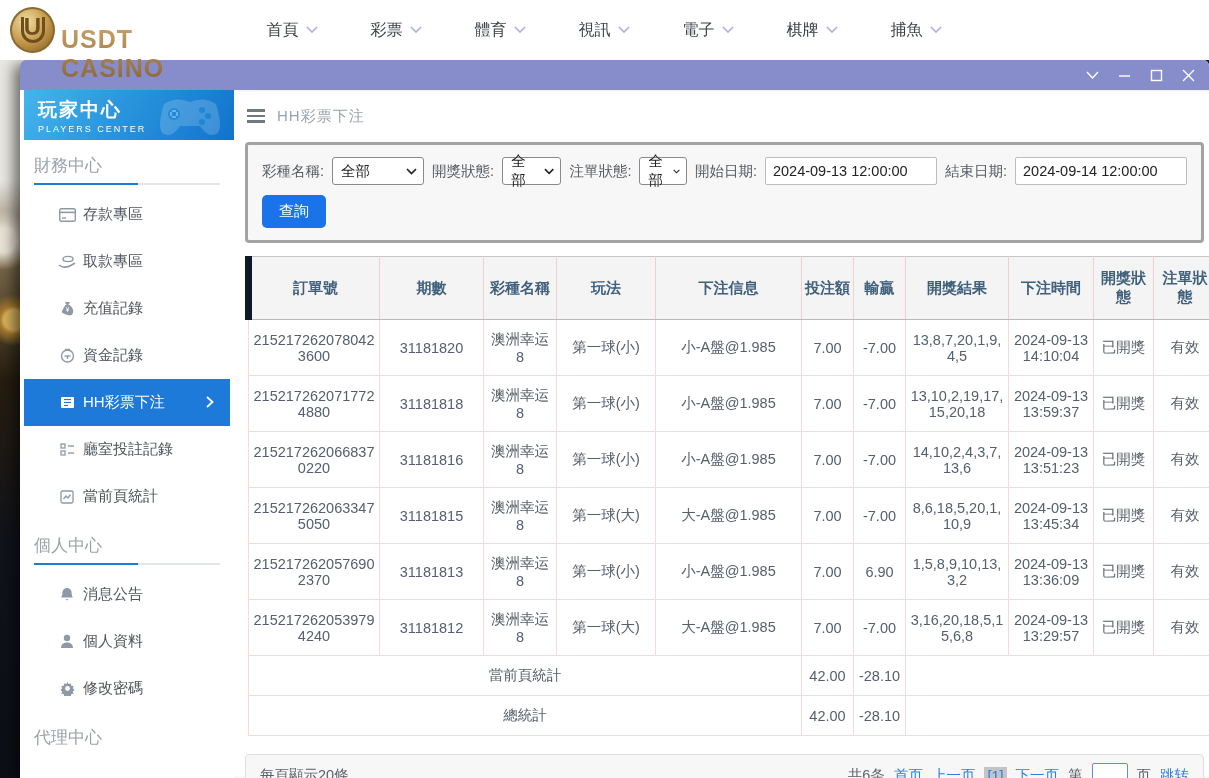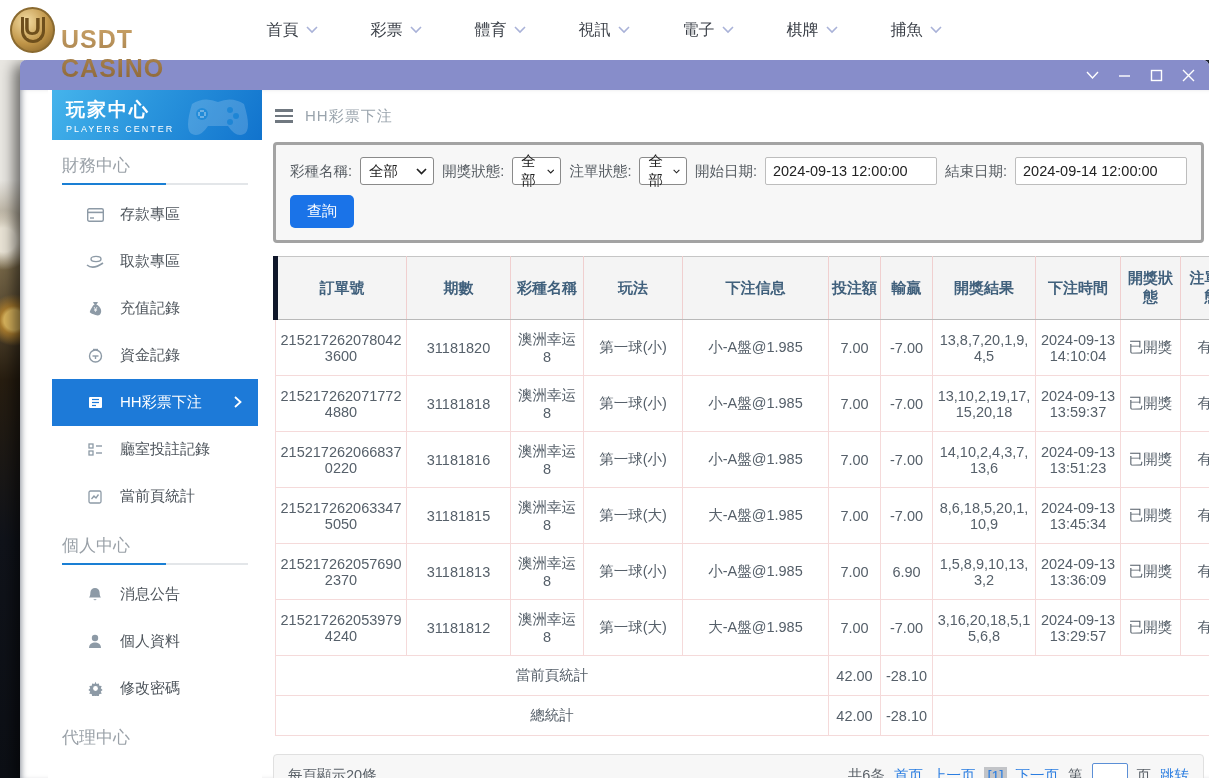--- a/index.html
+++ b/index.html
@@ -39,32 +39,32 @@
     box-shadow:-6px 4px 14px rgba(0,0,0,.55); background:#fff;
     border-radius:6px 6px 0 0; z-index:2; }
   .titlebar { height:30px; background:#878dca; border-radius:6px 6px 0 0;
     display:flex; align-items:center; justify-content:flex-end; gap:14px; padding-right:12px; }
   .win-btn { width:18px; height:18px; display:flex; align-items:center; justify-content:center;
     color:#fff; cursor:pointer; }
   .modal-body { display:flex; height:688px; background:#fff;
     box-shadow:inset 5px 0 6px -4px rgba(10,20,40,.5); }
 
   
-  .sidebar { width:214px; padding:0 0 0 4px; background:#fff; overflow:hidden;margin-left:28px; }
+  .sidebar { width:214px; padding:0 0 0 4px; background:#fff; overflow:hidden; }
   .sidebar-header { margin:0; width:210px; height:50px; position:relative; color:#fff;
     background:linear-gradient(120deg,#45b4ec 0%,#2a95dd 45%,#1173cd 100%);
     padding:7px 0 0 14px; overflow:hidden; }
   .sidebar-header .t1 { font-size:19px; font-weight:bold; letter-spacing:2px; }
   .sidebar-header .t2 { font-size:9px; letter-spacing:2px; margin-top:1px; }
   .gamepad { position:absolute; right:10px; top:4px; opacity:.35; }
   .section-title { font-size:17px; color:#9aa1a8; padding:14px 0 6px 10px; }
   .rule { height:2px; background:#e3e6e9; width:186px; margin-left:10px; position:relative; }
   .rule span { position:absolute; left:0; top:0; height:2px; width:104px; background:#1a7fd4; display:block; }
   .side-list { list-style:none; padding-top:6px; }
-  .side-item { display:flex; align-items:center; gap:16px; height:47px; padding-left:34px;
+  .side-item { display:flex; align-items:center; gap:7px; height:47px; padding-left:34px;
     font-size:15px; color:#4e555c; cursor:pointer; position:relative; }
   .side-item .ic { color:#8d9aa6; display:flex; width:18px; justify-content:center; }
   .side-item.active { background:#1d7ad8; color:#fff; width:206px; }
   .side-item.active .ic { color:#fff; }
   .side-item .chev { position:absolute; right:16px; color:#fff; }
 
   
   .content { flex:1; padding:0 5px 0 11px; overflow:hidden; }
   .page-header { display:flex; align-items:center; gap:12px; height:52px; padding-left:2px; }
   .page-header .burger { display:flex; flex-direction:column; gap:3px; cursor:pointer; }
@@ -85,21 +85,21 @@
     font-family:"Liberation Sans","DejaVu Sans",sans-serif; }
   .search-btn { margin-top:10px; background:#1a73e8; color:#fff; border:none; border-radius:5px;
     font-size:15px; padding:7px 17px; cursor:pointer; }
 
   
   table { width:100%; border-collapse:collapse; table-layout:fixed; margin-top:13px; }
   th { background:#f4f4f4; color:#40607c; font-size:15px; font-weight:bold;
     border-top:1px solid #c6c6c6; border-bottom:1px solid #b9b9b9;
     border-left:1px solid #f0cfcf; border-right:1px solid #f0cfcf;
     padding:12px 2px; }
-  th:first-child { border-left:5px solid #0f172a; }
+  th:first-child { border-left:7px solid #0f172a; }
   td { color:#56606a; font-size:14.5px; text-align:center;
     border:1px solid #f5dada; padding:10px 3px; background:#fff; }
   .col0{width:131px;} .col1{width:104px;} .col2{width:73px;} .col3{width:99px;}
   .col4{width:146px;} .col5{width:52px;} .col6{width:52px;} .col7{width:103px;}
   .col8{width:85px;} .col9{width:60px;} .col10{width:63px;}
   td.c0 { word-break:break-all; }
   td.c7 { word-break:break-all; }
   .sum-label { font-size:14.5px; }
 
   

